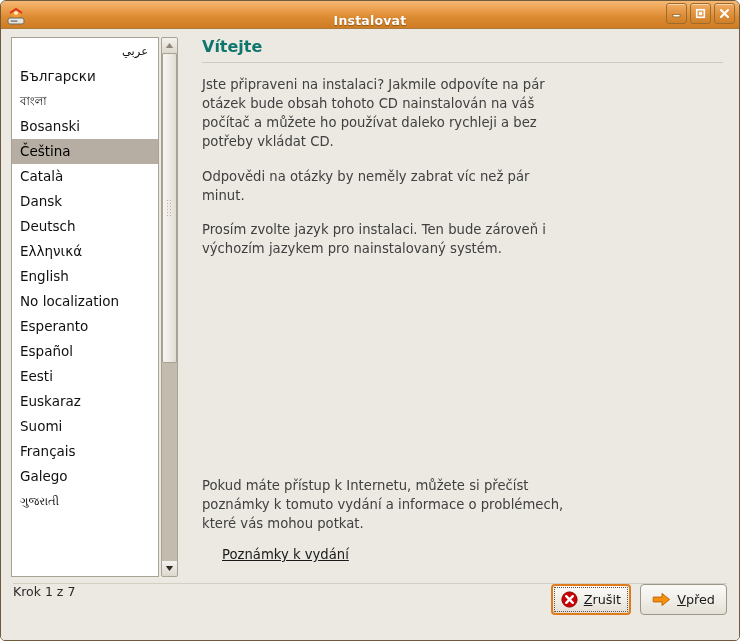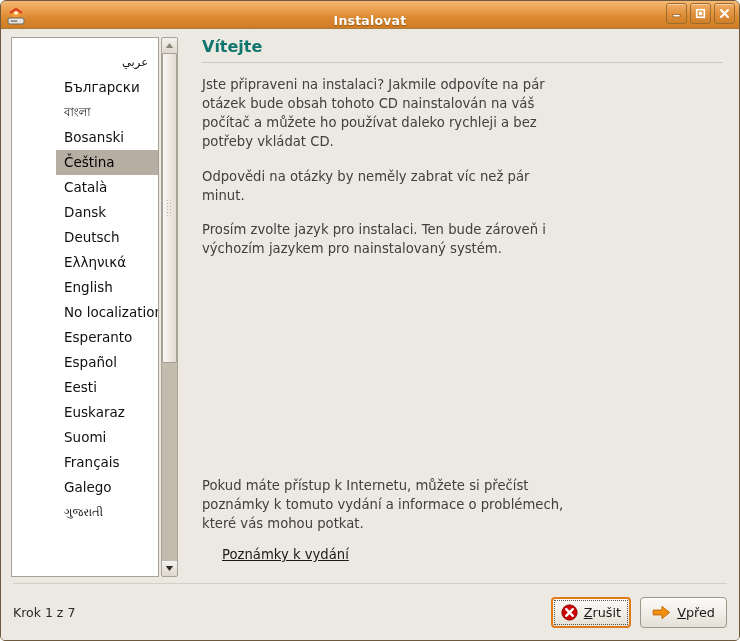--- a/index.html
+++ b/index.html
@@ -102,23 +102,22 @@
     width: 148px;
     flex: 0 0 148px;
     box-sizing: border-box;
     border: 1px solid #a8a296;
     background: #ffffff;
     overflow: hidden;
     position: relative;
   }
   .list-inner {
     position: absolute;
-    left: 0; right: 0; top: 12px;
+    left: 0; right: 0; top: 1px;
     padding: 0;
-    margin-left: 44px;
   }
   .lang-row {
     height: 25px;
     line-height: 25px;
     padding: 0 0 0 8px;
     font-size: 13.5px;
     color: #101010;
     white-space: nowrap;
     overflow: hidden;
     cursor: default;
@@ -229,21 +228,21 @@
   
   .sep {
     height: 1px;
     background: #d4cfc4;
     margin: 6px 12px 0 12px;
   }
   .buttonbar {
     flex: 0 0 56px;
     height: 56px;
     display: flex;
-    align-items: center;
+    align-items: flex-start;
     padding: 0 12px;
     box-sizing: border-box;
     gap: 44px;
   }
   .step-text {
     font-size: 12.5px;
     color: #2a2a2a;
   }
   .btn-group {
     margin-left: auto;

